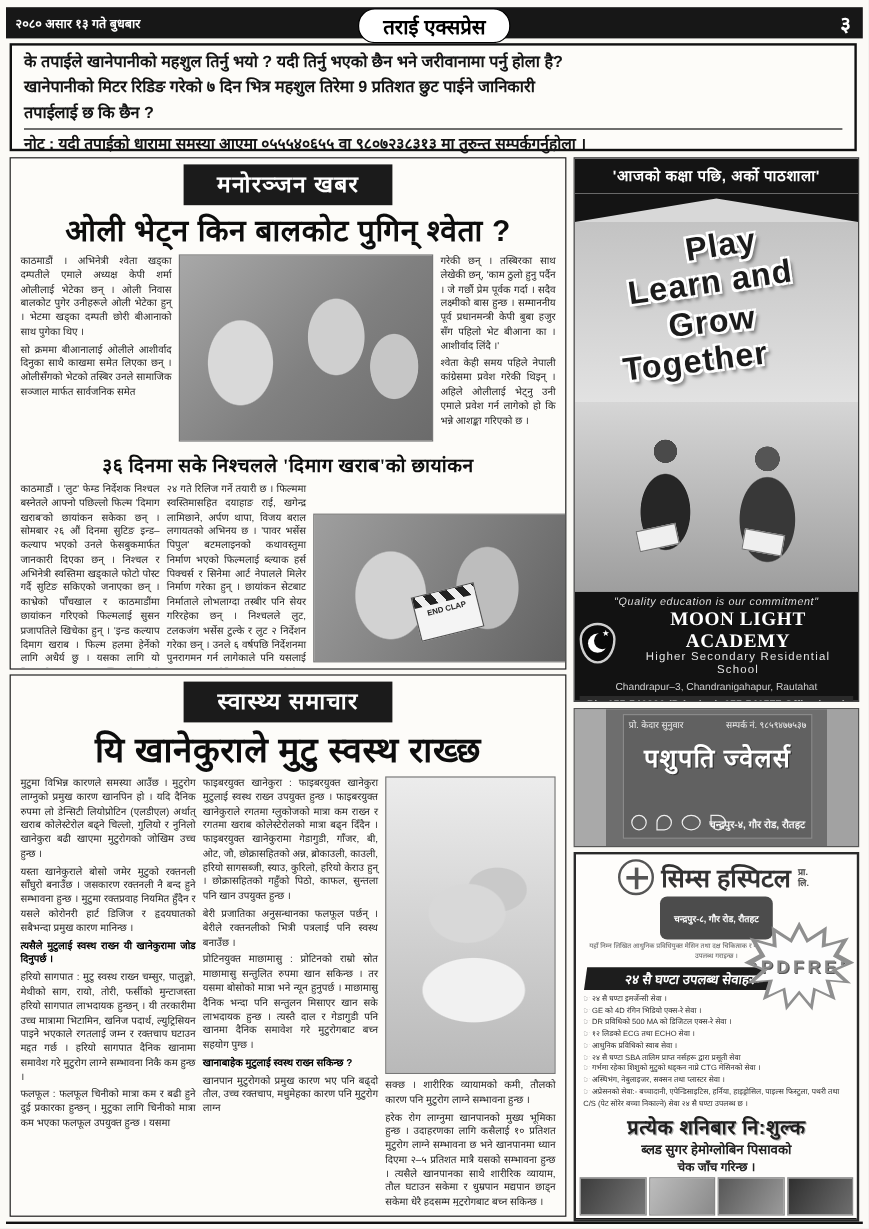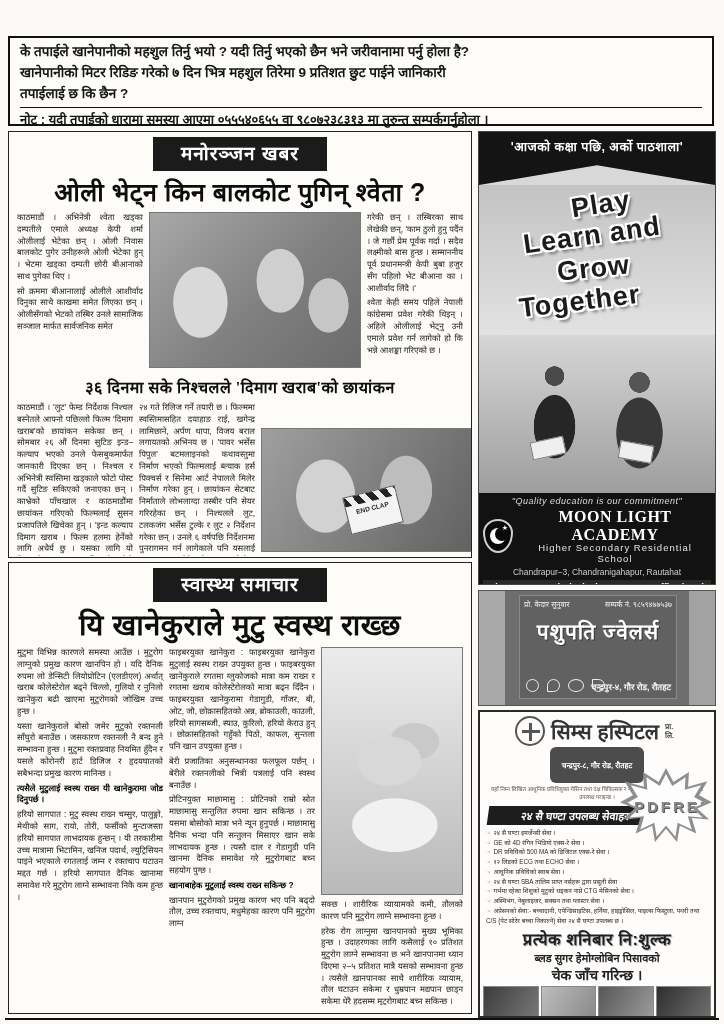--- a/index.html
+++ b/index.html
@@ -124,38 +124,43 @@
   .burst { position:absolute; right:2px; top:56px; width:92px; height:78px;
     background:#8f8f8f; clip-path:polygon(50% 0%,58% 18%,75% 5%,74% 24%,95% 17%,86% 35%,100% 44%,84% 52%,97% 66%,78% 64%,83% 84%,65% 74%,62% 95%,50% 78%,38% 95%,35% 74%,17% 84%,22% 64%,3% 66%,16% 52%,0% 44%,14% 35%,5% 17%,26% 24%,25% 5%,42% 18%); }
   .burst .burstin { position:absolute; left:7px; top:6px; width:78px; height:66px; background:#fdfdfd;
     clip-path:polygon(50% 0%,58% 18%,75% 5%,74% 24%,95% 17%,86% 35%,100% 44%,84% 52%,97% 66%,78% 64%,83% 84%,65% 74%,62% 95%,50% 78%,38% 95%,35% 74%,17% 84%,22% 64%,3% 66%,16% 52%,0% 44%,14% 35%,5% 17%,26% 24%,25% 5%,42% 18%);
     display:flex; flex-direction:row; align-items:center; justify-content:center; }
   .burst .btxt { font-size:15px; font-weight:900; color:#8a8a8a; letter-spacing:3px; line-height:1.05;
     text-shadow:1px 1px 0 #555; }
   .hosp .sat1 { font-size:16.5px; font-weight:900; text-align:center; color:#1f1f1f; margin-top:2px; letter-spacing:0.5px;
     text-shadow:1px 1px 0 #aaa; }
   .hosp .sat2 { font-size:11px; font-weight:bold; text-align:center; color:#222; }
-  .hosp .sat3 { font-size:14px; font-weight:bold; text-align:center; color:#222; }
+  .hosp .sat3 { font-size:10px; font-weight:bold; text-align:center; color:#222; }
   .hstrip { display:flex; gap:2px; padding:2px 3px; }
   .hstrip div { flex:1; height:32px; border:1px solid #888; }
   .hp1 { background:linear-gradient(120deg,#3c3c3c,#777); }
   .hp2 { background:linear-gradient(120deg,#bdbdbd,#8a8a8a); }
   .hp3 { background:linear-gradient(120deg,#575757,#9b9b9b); }
   .hp4 { background:linear-gradient(120deg,#2f2f2f,#6e6e6e); }
   .hosp .hcontact { background:#161616; color:#fff; text-align:center; padding:1px 0 3px; }
   .hosp .hclabel { font-size:9.5px; font-weight:bold; letter-spacing:1px; }
   .hosp .hcnums { font-size:15px; font-weight:900; letter-spacing:1px; }
   
   .bottomline { position:absolute; left:5px; bottom:4px; width:714px; height:2.5px; background:#111; }
 </style>
 </head>
 <body>
 
 <div class="page">
 
+  <div class="masthead">
+    <span class="date">२०८० असार १३ गते बुधबार</span>
+    <span class="pill">तराई एक्सप्रेस</span>
+    <span class="pageno">३</span>
+  </div>
 
   <div class="notice">
     <div class="nline">के तपाईले खानेपानीको महशुल तिर्नु भयो ? यदी तिर्नु भएको छैन भने जरीवानामा पर्नु होला है?</div>
     <div class="nline">खानेपानीको मिटर रिडिङ गरेको ७ दिन भित्र महशुल तिरेमा 9 प्रतिशत छुट पाईने जानिकारी</div>
     <div class="nline">तपाईलाई छ कि छैन ?</div>
     <div class="nnote">नोट : यदी तपाईको धारामा समस्या आएमा ०५५५४०६५५ वा ९८०७२३८३१३ मा तुरुन्त सम्पर्कगर्नुहोला ।</div>
   </div>
 
   <div class="sectionbox" style="left:8px; top:131px; width:464px; height:427px;">
     <div class="tagbox">मनोरञ्जन खबर</div>
@@ -187,20 +192,21 @@
 
   <div class="sectionbox" style="left:8px; top:562px; width:464px; height:452px;">
     <div class="tagbox">स्वास्थ्य समाचार</div>
     <div class="headline" style="font-size:29px; margin-top:2px;">यि खानेकुराले मुटु स्वस्थ राख्छ</div>
     <div class="cols" style="height:362px;">
       <div class="bodytxt" style="width:146px; flex:none;">
         <p>मुटुमा विभिन्न कारणले समस्या आउँछ । मुटुरोग लाग्नुको प्रमुख कारण खानपिन हो । यदि दैनिक रुपमा लो डेन्सिटी लियोप्रोटिन (एलडीएल) अर्थात् खराब कोलेस्टेरोल बढ्ने चिल्लो, गुलियो र नुनिलो खानेकुरा बढी खाएमा मुटुरोगको जोखिम उच्च हुन्छ ।</p>
         <p>यस्ता खानेकुराले बोसो जमेर मुटुको रक्तनली साँघुरो बनाउँछ । जसकारण रक्तनली नै बन्द हुने सम्भावना हुन्छ । मुटुमा रक्तप्रवाह नियमित हुँदैन र यसले कोरोनरी हार्ट डिजिज र हृदयघातको सबैभन्दा प्रमुख कारण मानिन्छ ।</p>
         <p class="runhead">त्यसैले मुटुलाई स्वस्थ राख्न यी खानेकुरामा जोड दिनुपर्छ ।</p>
         <p>हरियो सागपात : मुटु स्वस्थ राख्न चम्सुर, पालुङ्गो, मेथीको साग, रायो, तोरी, फर्सीको मुन्टाजस्ता हरियो सागपात लाभदायक हुन्छन् । यी तरकारीमा उच्च मात्रामा भिटामिन, खनिज पदार्थ, ल्युट्रिसियन पाइने भएकाले रगतलाई जम्न र रक्तचाप घटाउन मद्दत गर्छ । हरियो सागपात दैनिक खानामा समावेश गरे मुटुरोग लाग्ने सम्भावना निकै कम हुन्छ ।</p>
+        <p>फलफूल : फलफूल चिनीको मात्रा कम र बढी हुने दुई प्रकारका हुन्छन् । मुटुका लागि चिनीको मात्रा कम भएका फलफूल उपयुक्त हुन्छ । यसमा</p>
       </div>
       <div class="bodytxt" style="width:146px; flex:none;">
         <p>फाइबरयुक्त खानेकुरा : फाइबरयुक्त खानेकुरा मुटुलाई स्वस्थ राख्न उपयुक्त हुन्छ । फाइबरयुक्त खानेकुराले रगतमा ग्लुकोजको मात्रा कम राख्न र रगतमा खराब कोलेस्टेरोलको मात्रा बढ्न दिँदैन । फाइबरयुक्त खानेकुरामा गेडागुडी, गाँजर, बी, ओट, जौ, छोक्रासहितको अन्न, ब्रोकाउली, काउली, हरियो सागसब्जी, स्याउ, कुरिलो, हरियो केराउ हुन् । छोक्रासहितको गहुँको पिठो, काफल, सुन्तला पनि खान उपयुक्त हुन्छ ।</p>
         <p>बेरी प्रजातिका अनुसन्धानका फलफूल पर्छन् । बेरीले रक्तनलीको भित्री पत्रलाई पनि स्वस्थ बनाउँछ ।</p>
         <p>प्रोटिनयुक्त माछामासु : प्रोटिनको राम्रो स्रोत माछामासु सन्तुलित रुपमा खान सकिन्छ । तर यसमा बोसोको मात्रा भने न्यून हुनुपर्छ । माछामासु दैनिक भन्दा पनि सन्तुलन मिसाएर खान सके लाभदायक हुन्छ । त्यस्तै दाल र गेडागुडी पनि खानमा दैनिक समावेश गरे मुटुरोगबाट बच्न सहयोग पुग्छ ।</p>
         <p class="runhead">खानाबाहेक मुटुलाई स्वस्थ राख्न सकिन्छ ?</p>
         <p>खानपान मुटुरोगको प्रमुख कारण भए पनि बढ्दो तौल, उच्च रक्तचाप, मधुमेहका कारण पनि मुटुरोग लाग्न</p>
       </div>
       <div style="flex:1; display:flex; flex-direction:column; gap:4px;">
         <div class="photo photo-food"></div>

